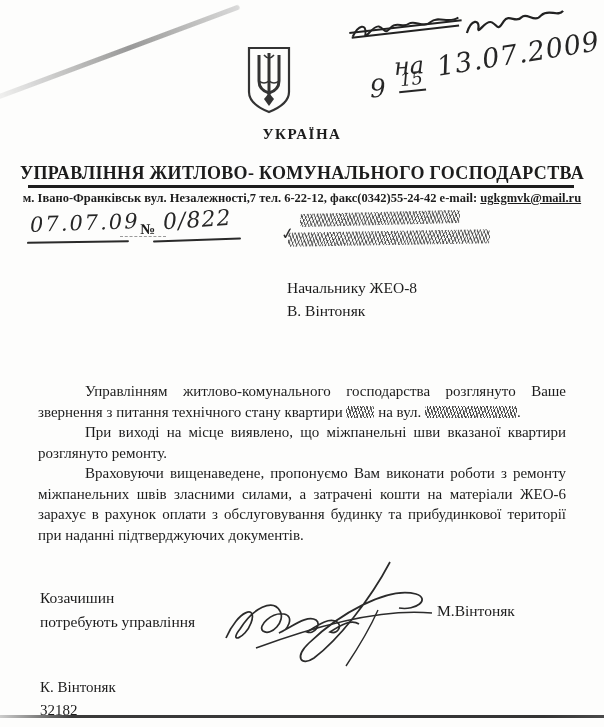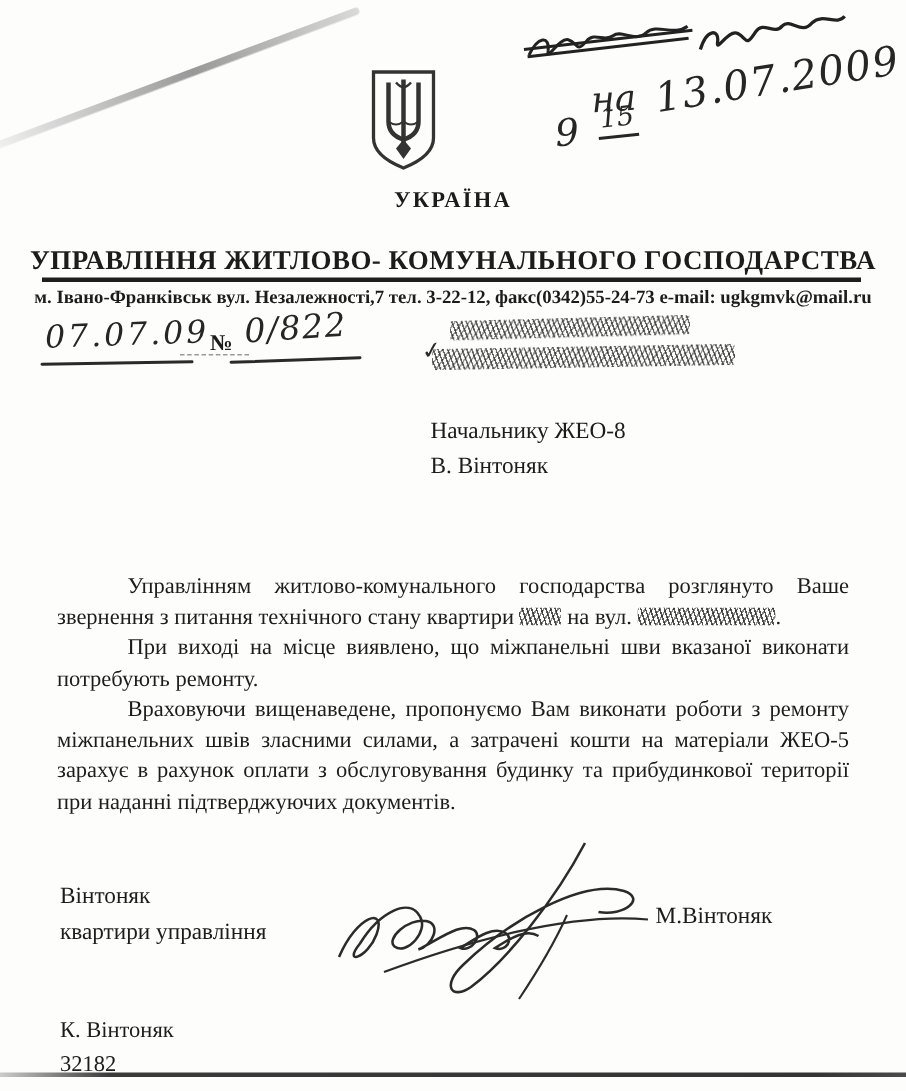--- a/index.html
+++ b/index.html
@@ -33,21 +33,21 @@
   .scribble-svg{position:absolute;}
   
   .emblem{position:absolute;left:245px;top:45px;width:48px;height:70px;}
   
   .hline{position:absolute;left:0;width:100%;text-align:center;font-weight:bold;}
   .h-country{top:126px;font-size:15px;letter-spacing:1.5px;}
   .h-committee{top:146px;font-size:14.5px;letter-spacing:.2px;}
   .h-dept{top:163px;font-size:18px;letter-spacing:.3px;}
   .h-rule{position:absolute;left:28px;top:185px;width:546px;height:3px;background:#1e1e1e;}
   .h-contact{top:191px;font-size:12.5px;font-weight:bold;}
-  .h-contact .email{}
+  .h-contact .email{text-decoration:underline;}
   
   .ref-date{left:30px;top:211px;font-size:21px;letter-spacing:2px;transform:rotate(-2deg);}
   .ref-no-sign{position:absolute;left:140px;top:221px;font-size:15px;font-weight:bold;}
   .ref-num{left:163px;top:207px;font-size:22px;letter-spacing:1px;transform:rotate(-4deg);}
   .u-line{position:absolute;height:2px;background:#2a2a2a;border-radius:1px;}
   .u-date{left:27px;top:241px;width:102px;transform:rotate(-1deg);}
   .u-num{left:153px;top:239px;width:88px;transform:rotate(-2deg);}
   .u-dots{position:absolute;left:120px;top:236px;width:46px;border-top:1px dashed #9a9a9a;}
   
   .redact{
@@ -107,21 +107,21 @@
     <path d="M24,8 V52" fill="none" stroke="#333" stroke-width="3"></path>
     <path d="M19,10 Q24 16 29,10" fill="none" stroke="#333" stroke-width="1.6"></path>
     <path d="M24,48 L29,54 L24,61 L19,54 Z" fill="#333"></path>
     <path d="M14,36 Q19 40 24 36 Q29 40 34 36" fill="none" stroke="#333" stroke-width="1.4"></path>
   </svg>
 
   <div class="hline h-country">УКРАЇНА</div>
   <div class="hline h-dept">УПРАВЛІННЯ ЖИТЛОВО- КОМУНАЛЬНОГО ГОСПОДАРСТВА</div>
   <div class="h-rule"></div>
   <div class="hline h-contact">
-    <span>м. Івано-Франківськ вул. Незалежності,7 тел. 3-22-12, факс(0342)55-24-73 e-mail: </span><span class="email">ugkgmvk@mail.ru</span>
+    <span>м. Івано-Франківськ вул. Незалежності,7 тел. 6-22-12, факс(0342)55-24-42 e-mail: </span><span class="email">ugkgmvk@mail.ru</span>
   </div>
 
   <span class="hand ref-date">07.07.09</span>
   <div class="u-line u-date"></div>
   <div class="u-dots"></div>
   <span class="ref-no-sign">№</span>
   <span class="hand ref-num">0/822</span>
   <div class="u-line u-num"></div>
 
   <span class="check-mark">✓</span>
@@ -131,27 +131,27 @@
   <div class="addressee">
     <div>Начальнику ЖЕО-8</div>
     <div>В. Вінтоняк</div>
   </div>
 
   <div class="body-text">
     <p><span>Управлінням житлово-комунального господарства розглянуто Ваше звернення з питання технічного стану квартири</span>
       <span class="redact" style="width:28px;"></span>
       <span>на вул.</span>
       <span class="redact" style="width:92px;"></span><span>.</span></p>
-    <p>При виході на місце виявлено, що міжпанельні шви вказаної виконати потребують ремонту.</p>
-    <p>Враховуючи вищенаведене, пропонуємо Вам виконати роботи з ремонту міжпанельних швів зласними силами, а затрачені кошти на матеріали ЖЕО-5 зарахує в рахунок оплати з обслуговування будинку та прибудинкової території при наданні  підтверджуючих документів.</p>
+    <p>При виході на місце виявлено, що міжпанельні шви вказаної квартири розглянуто ремонту.</p>
+    <p>Враховуючи вищенаведене, пропонуємо Вам виконати роботи з ремонту міжпанельних швів зласними силами, а затрачені кошти на матеріали ЖЕО-6 зарахує в рахунок оплати з обслуговування будинку та прибудинкової території при наданні  підтверджуючих документів.</p>
   </div>
 
   <div class="sig-title">
-    <div>Вінтоняк</div>
-    <div>квартири управління</div>
+    <div>Козачишин</div>
+    <div>потребують управління</div>
   </div>
   <svg class="sig-svg" viewBox="0 0 220 112">
     <path d="M8,80 C20,52 40,46 33,65 C27,81 10,86 22,71 C35,50 55,40 62,53 C68,63 53,79 45,73 C39,68 54,54 66,56 C77,58 70,73 61,75 C78,66 90,57 98,62 C104,66 96,77 89,74 C100,67 111,59 119,64 C125,68 119,77 112,74 C123,67 133,61 141,66" fill="none" stroke="#2b2b2b" stroke-width="1.7"></path>
     <path d="M172,4 C152,42 120,82 96,100 C83,109 76,99 91,85 C121,56 170,28 198,36 C213,41 198,53 181,50" fill="none" stroke="#2b2b2b" stroke-width="1.7"></path>
     <path d="M38,90 C92,70 162,50 214,55" fill="none" stroke="#2b2b2b" stroke-width="1.5"></path>
     <path d="M128,108 C140,90 152,70 160,52" fill="none" stroke="#2b2b2b" stroke-width="1.4"></path>
   </svg>
   <div class="sig-name">М.Вінтоняк</div>
 
   <div class="footer">

